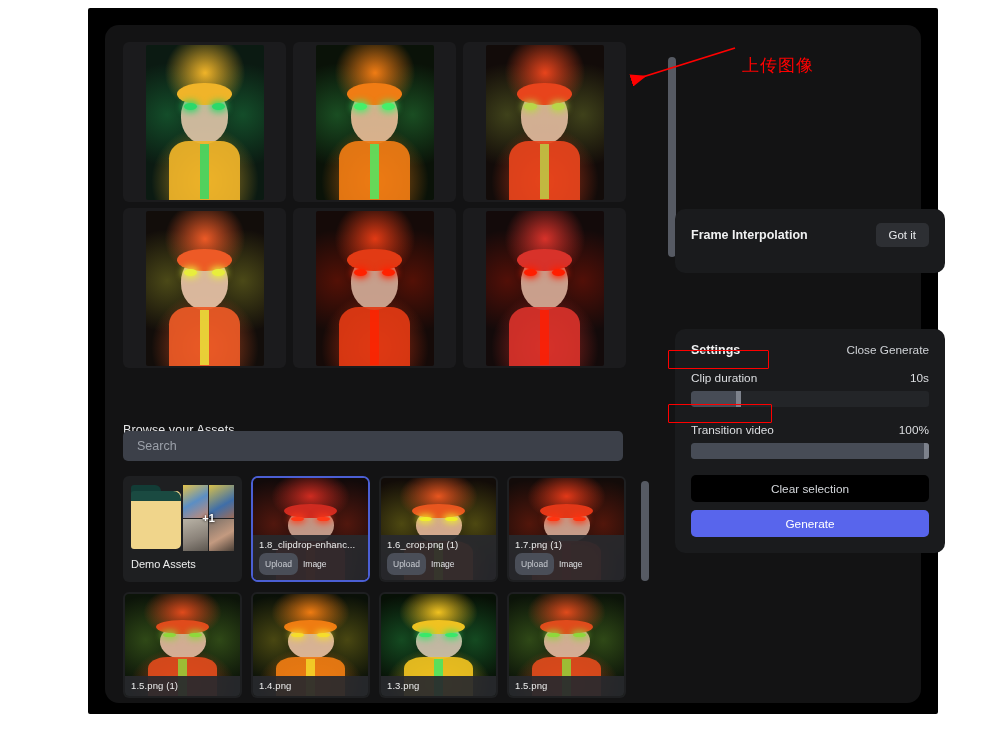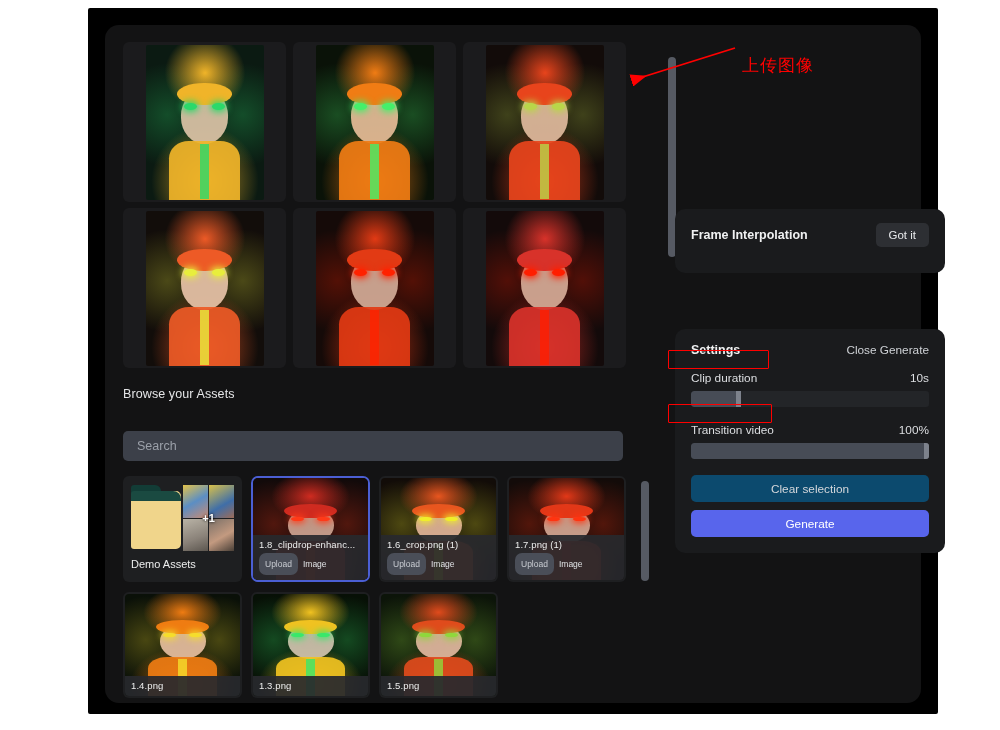--- a/index.html
+++ b/index.html
@@ -75,21 +75,21 @@
     position: absolute;
     left: 545px; top: 18px;
     width: 8px; height: 200px;
     background: #565a63;
     border-radius: 5px;
   }
 
   
   #browse-label {
     position: absolute;
-    left: 0; top: 348px;
+    left: 0; top: 384px;
     font-size: 12.5px;
     color: #e4e5e7;
     letter-spacing: 0.1px;
   }
   #search-input {
     position: absolute;
     left: 0; top: 392px;
     width: 500px; height: 30px;
     background: #3c4049;
     border: none;
@@ -301,21 +301,21 @@
     border-radius: 3px;
   }
   .slider-handle {
     position: absolute; top: 0;
     width: 5px; height: 100%;
     background: #7d828c;
   }
 
   #clear-selection-button {
     width: 100%; height: 27px;
-    background: #0c4a6e;
+    background: #000000;
     border: none;
     border-radius: 5px;
     color: #d4d7db;
     font-size: 11.8px;
     font-family: "Liberation Sans", sans-serif;
     cursor: pointer;
     margin-bottom: 8px;
   }
   #generate-button {
     width: 100%; height: 27px;
@@ -519,20 +519,36 @@
                   <div style="position:absolute;left:20%;top:62%;width:60%;height:40%;border-radius:28% 28% 0 0;background:#e33818;opacity:.92;"></div>
                   <div style="position:absolute;left:46%;top:64%;width:8%;height:36%;background:#ff3410;opacity:.8;"></div>
                 </div>
               </div>
               <div class="asset-meta">
                 <div class="asset-name">1.7.png (1)</div>
                 <div class="asset-tags">
                   <span class="tag-upload">Upload</span>
                   <span class="tag-kind">Image</span>
                 </div>
+              </div>
+            </div>
+            <div class="asset-card">
+              <div class="asset-img">
+                <div style="position: relative; width: 100%; height: 100%; overflow: hidden; background: rgb(12, 20, 9);">
+                  <div style="position:absolute;left:0;top:0;right:0;bottom:0;background:radial-gradient(ellipse 55% 40% at 50% 18%, #e04b1c 0%, transparent 62%),radial-gradient(ellipse 70% 55% at 50% 88%, #e04b1ccc 0%, transparent 65%),radial-gradient(circle at 18% 45%, #8fd83c44 0%, transparent 40%),radial-gradient(circle at 82% 45%, #8fd83c44 0%, transparent 40%);"></div>
+                  <div style="position:absolute;left:30%;top:30%;width:40%;height:34%;border-radius:46% 46% 50% 50%;background:#dcb49c;opacity:.95;"></div>
+                  <div style="position:absolute;left:27%;top:25%;width:46%;height:14%;border-radius:50%;background:#e04b1c;"></div>
+                  <div style="position:absolute;left:33%;top:38%;width:11%;height:4.5%;border-radius:50%;background:#8fd83c;box-shadow:0 0 7px 2px #8fd83c;"></div>
+                  <div style="position:absolute;left:56%;top:38%;width:11%;height:4.5%;border-radius:50%;background:#8fd83c;box-shadow:0 0 7px 2px #8fd83c;"></div>
+                  <div style="position:absolute;left:20%;top:62%;width:60%;height:40%;border-radius:28% 28% 0 0;background:#e04b1c;opacity:.92;"></div>
+                  <div style="position:absolute;left:46%;top:64%;width:8%;height:36%;background:#8fd83c;opacity:.8;"></div>
+                </div>
+              </div>
+              <div class="asset-meta">
+                <div class="asset-name">1.5.png (1)</div>
               </div>
             </div>
             <div class="asset-card">
               <div class="asset-img">
                 <div style="position: relative; width: 100%; height: 100%; overflow: hidden; background: rgb(10, 16, 8);">
                   <div style="position:absolute;left:0;top:0;right:0;bottom:0;background:radial-gradient(ellipse 55% 40% at 50% 18%, #ef7c12 0%, transparent 62%),radial-gradient(ellipse 70% 55% at 50% 88%, #ef7c12cc 0%, transparent 65%),radial-gradient(circle at 18% 45%, #f5dd2c44 0%, transparent 40%),radial-gradient(circle at 82% 45%, #f5dd2c44 0%, transparent 40%);"></div>
                   <div style="position:absolute;left:30%;top:30%;width:40%;height:34%;border-radius:46% 46% 50% 50%;background:#e1bb9c;opacity:.95;"></div>
                   <div style="position:absolute;left:27%;top:25%;width:46%;height:14%;border-radius:50%;background:#ef7c12;"></div>
                   <div style="position:absolute;left:33%;top:38%;width:11%;height:4.5%;border-radius:50%;background:#f5dd2c;box-shadow:0 0 7px 2px #f5dd2c;"></div>
                   <div style="position:absolute;left:56%;top:38%;width:11%;height:4.5%;border-radius:50%;background:#f5dd2c;box-shadow:0 0 7px 2px #f5dd2c;"></div>

